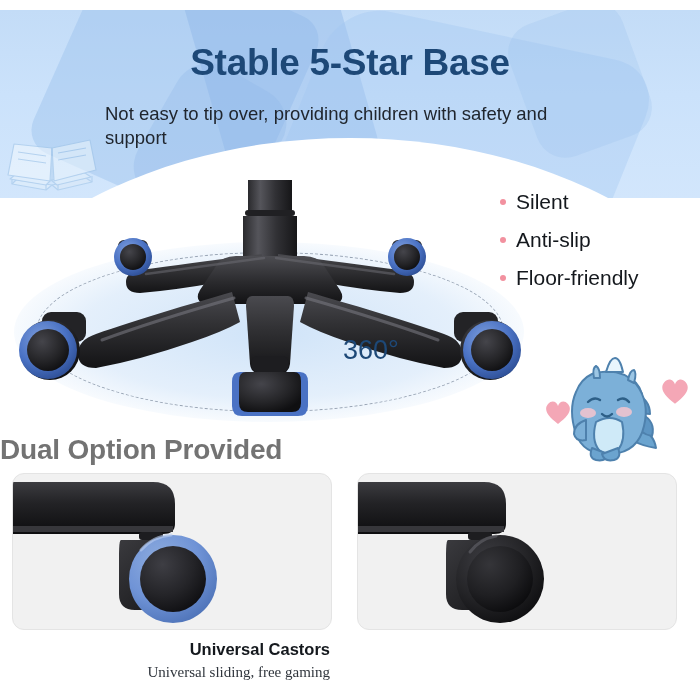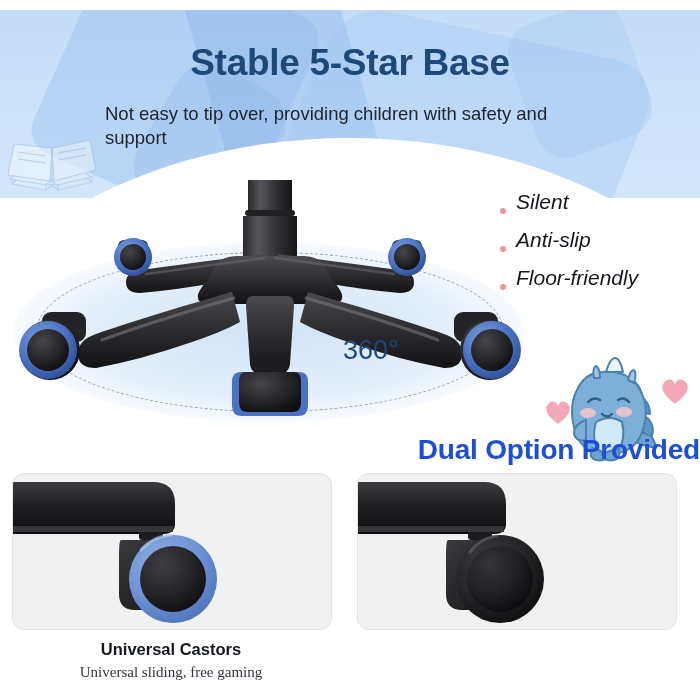--- a/index.html
+++ b/index.html
@@ -167,23 +167,22 @@
 
   
   .bullets {
     position: absolute;
     left: 500px;
     top: 190px;
     width: 200px;
   }
   .bullet-row {
     display: flex;
-    align-items: flex-end;
+    align-items: center;
     margin-bottom: 14px;
-    font-style: italic;
   }
   .bullet-dot {
     width: 6px;
     height: 6px;
     border-radius: 50%;
     background: #f2919f;
     margin-right: 10px;
     flex: 0 0 auto;
   }
   .bullet-text {
@@ -203,24 +202,24 @@
   .heart {
     position: absolute;
   }
 
   
   .section-title {
     position: absolute;
     left: 0;
     top: 434px;
     width: 700px;
-    text-align: right;
+    text-align: left;
     font-size: 28px;
     font-weight: bold;
-    color: #1d4ed8;
+    color: #737373;
     letter-spacing: -0.2px;
   }
 
   .cards {
     position: absolute;
     left: 0;
     top: 473px;
     width: 700px;
     height: 160px;
   }
@@ -235,21 +234,21 @@
     overflow: hidden;
   }
   .card.left  { left: 12px; }
   .card.right { left: 357px; }
   .card-svg { position: absolute; left: 0; top: 0; }
 
   .caption {
     position: absolute;
     top: 640px;
     width: 318px;
-    text-align: center;
+    text-align: right;
   }
   .caption.left  { left: 12px; }
   .caption.right { left: 357px; }
   .cap-title {
     font-size: 16.5px;
     font-weight: bold;
     color: #14181d;
     margin-bottom: 5px;
   }
   .cap-sub {

